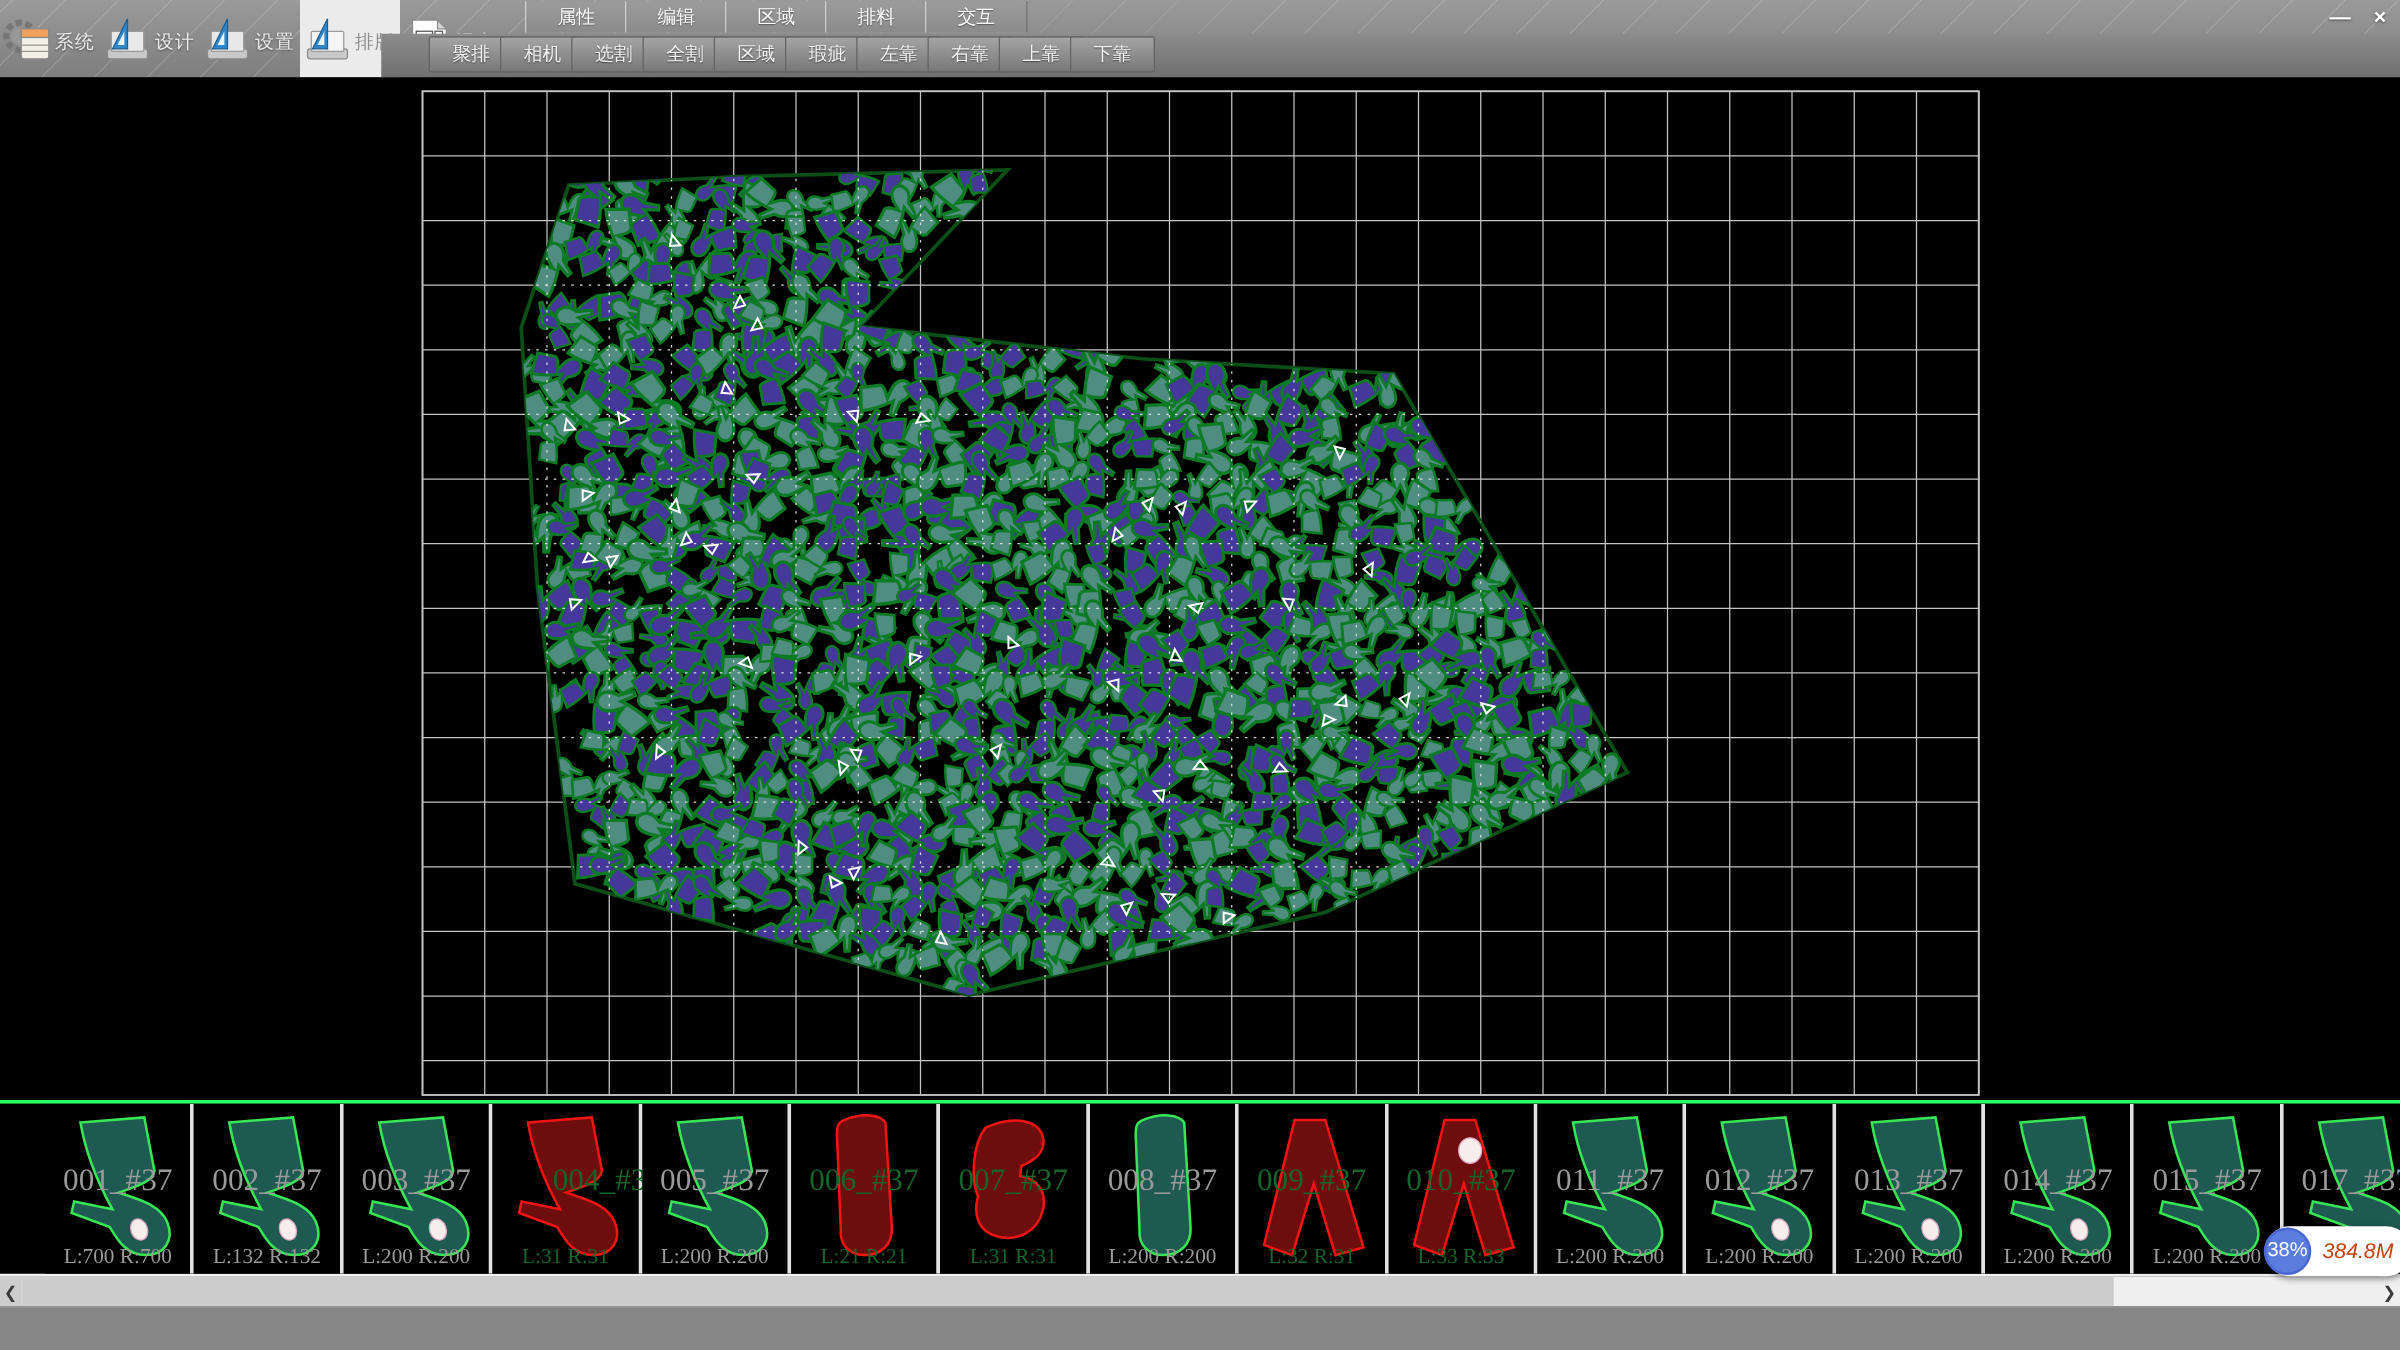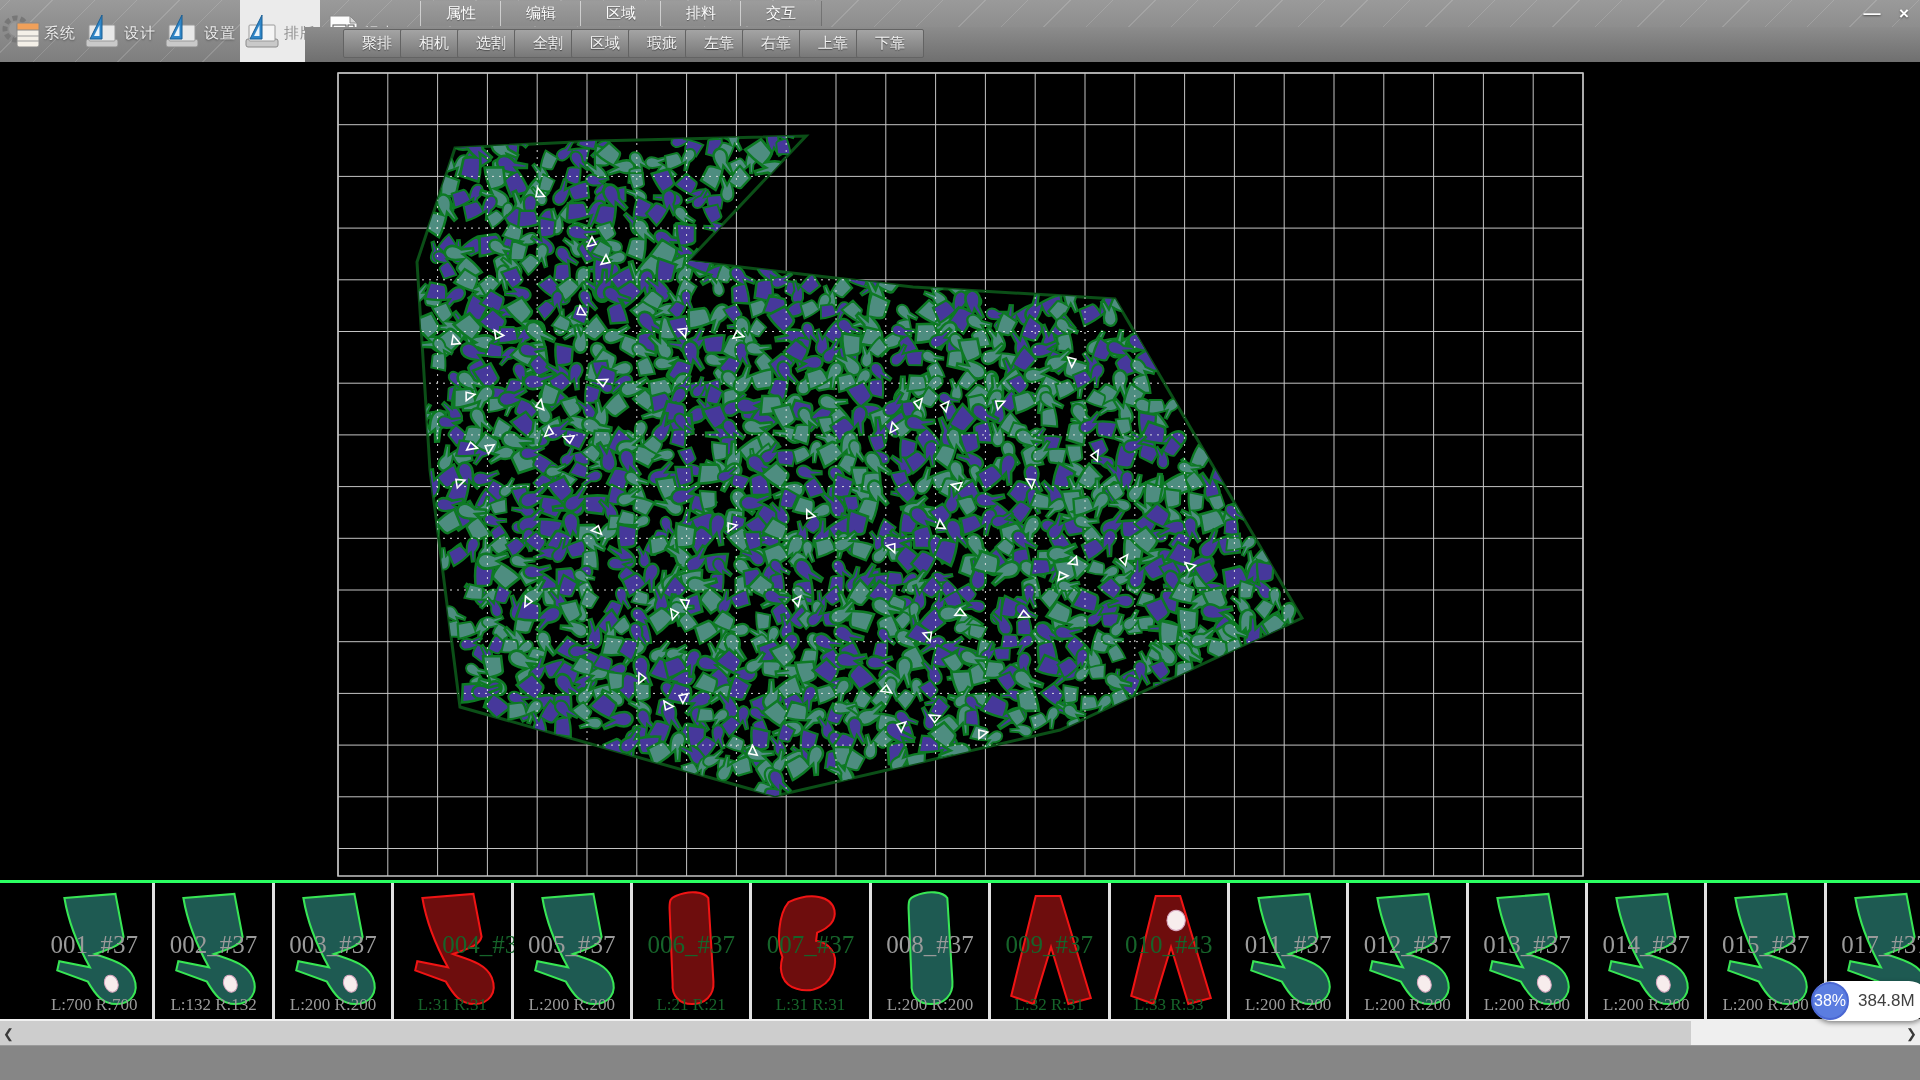--- a/index.html
+++ b/index.html
@@ -49,21 +49,21 @@
   .t-lr{position:absolute;left:0;right:0;bottom:4px;text-align:center;
     font-family:"Liberation Serif",serif;font-size:17px;}
   .thumb-bottom{height:2px;background:#f0f0f0;width:100%;}
 
   
   .badge{position:absolute;left:1812px;top:981px;height:40px;min-width:100px;background:#fff;border-radius:20px;
     display:flex;align-items:center;box-shadow:0 2px 5px rgba(0,0,0,.45);padding-right:14px;z-index:5;}
   .badge .circle{width:38px;height:38px;border-radius:50%;background:#5b7de0;border:2px solid #4a67d2;
     box-sizing:border-box;display:flex;align-items:center;justify-content:center;margin-left:-1px;
     color:#fff;font-size:16px;}
-  .badge .mem{color:#404040;font-size:17px;margin-left:9px;}
+  .badge .mem{color:#c2410c;font-size:17px;margin-left:9px;font-style:italic;}
 
   
   .hscroll{position:absolute;left:0;top:1021px;width:1920px;height:24px;background:#efefef;}
   .hs-thumb{position:absolute;left:17px;top:0;width:1674px;height:24px;background:#cdcdcd;}
   .hs-arrow{position:absolute;top:0;width:17px;height:24px;display:flex;align-items:center;justify-content:center;
     color:#3a3a3a;font-size:13px;background:#cdcdcd;}
   .hs-arrow.left{left:0;}
   .hs-arrow.right{right:0;background:#efefef;}
   .footer{position:absolute;left:0;top:1045px;width:1920px;height:35px;background:#868686;border-top:1px solid #9a9a9a;}
 </style>
@@ -1069,21 +1069,21 @@
             <use href="#shape-ashape" fill="#6e0d0d" stroke="#f01414" stroke-width="2"></use>
           </svg>
           <div class="t-label" style="color: rgb(22, 100, 42);">009_#37</div>
           <div class="t-lr" style="color: rgb(22, 100, 42);">L:32 R:31</div>
         </div>
         <div class="thumb-cell">
           <svg width="102" height="128" viewBox="0 0 100 118">
             <use href="#shape-ashape" fill="#6e0d0d" stroke="#f01414" stroke-width="2"></use>
             <ellipse cx="56" cy="30" rx="9" ry="10" fill="#f7eded" stroke="#d9a8c0" stroke-width="1" transform="rotate(0 56 30)"></ellipse>
           </svg>
-          <div class="t-label" style="color: rgb(22, 100, 42);">010_#43</div>
+          <div class="t-label" style="color: rgb(22, 100, 42);">010_#37</div>
           <div class="t-lr" style="color: rgb(22, 100, 42);">L:33 R:33</div>
         </div>
         <div class="thumb-cell">
           <svg width="102" height="128" viewBox="0 0 100 118">
             <use href="#shape-boot" fill="#1e5a52" stroke="#38e655" stroke-width="2"></use>
           </svg>
           <div class="t-label" style="color: rgb(154, 154, 154);">011_#37</div>
           <div class="t-lr" style="color: rgb(154, 154, 154);">L:200 R:200</div>
         </div>
         <div class="thumb-cell">

